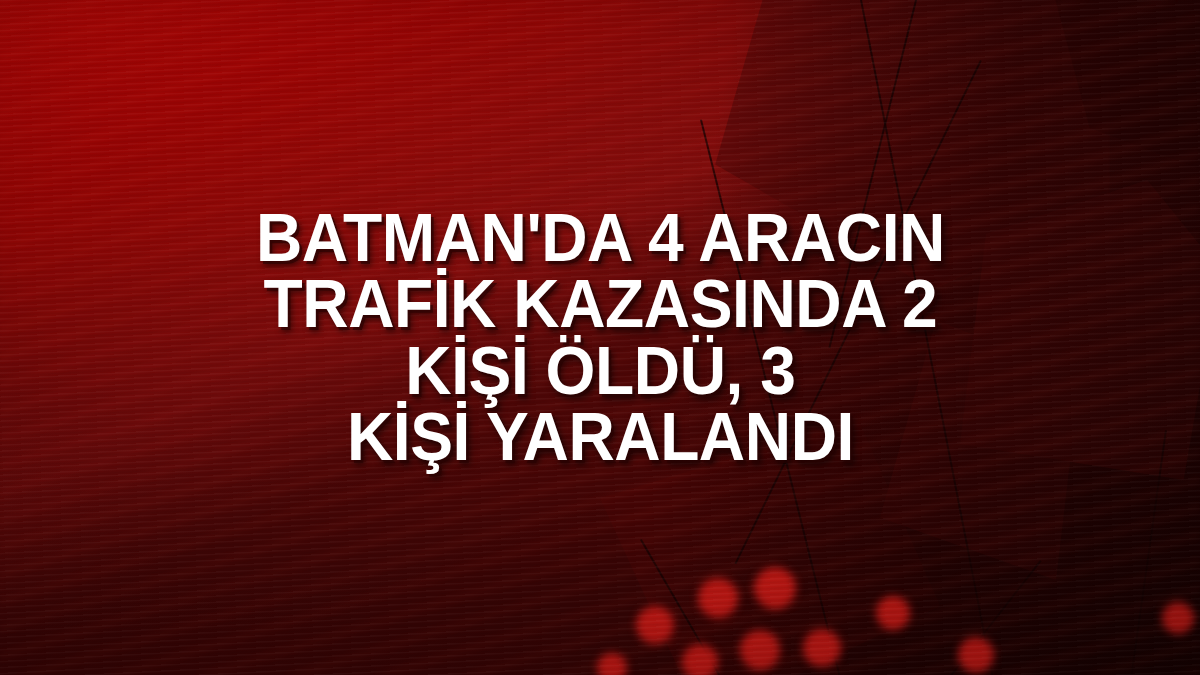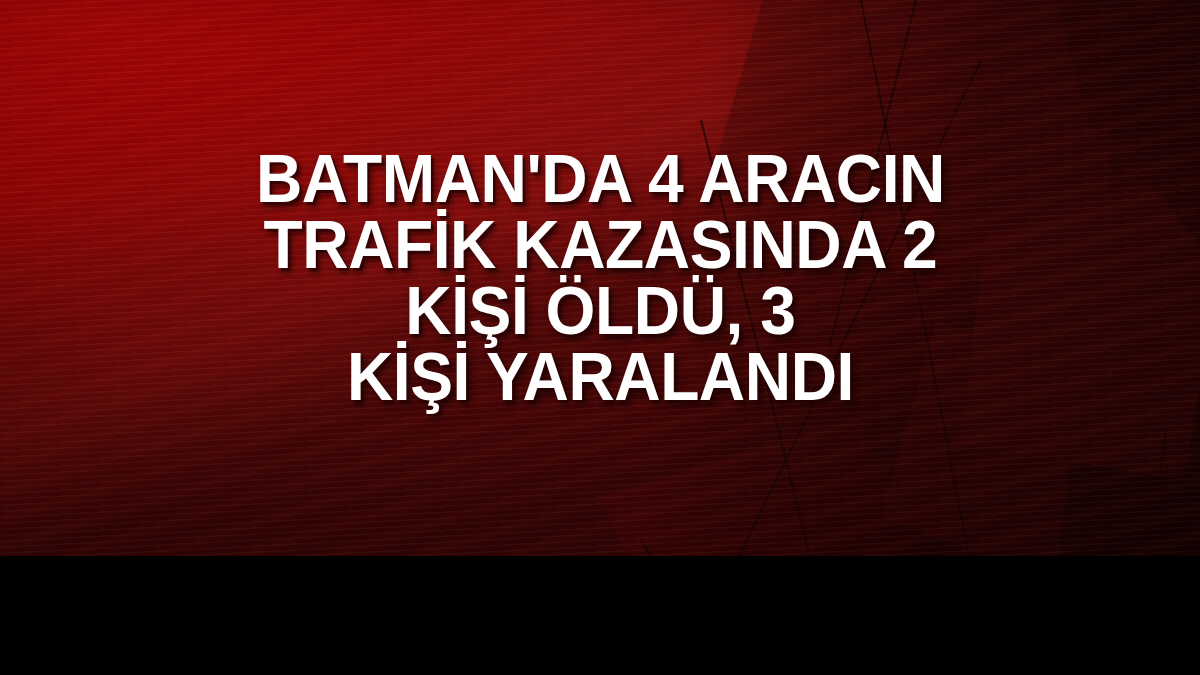--- a/index.html
+++ b/index.html
@@ -4,21 +4,21 @@
 <title>Haber Görseli</title>
 <style>
   html, body {
     margin: 0;
     padding: 0;
     background: #000;
   }
   #stage {
     position: relative;
     width: 1200px;
-    height: 556px;
+    height: 675px;
     overflow: hidden;
     font-family: "Liberation Sans", sans-serif;
     background: #3b82f6;
   }
 
   
   .bg-layer {
     position: absolute;
     inset: 0;
     pointer-events: none;

